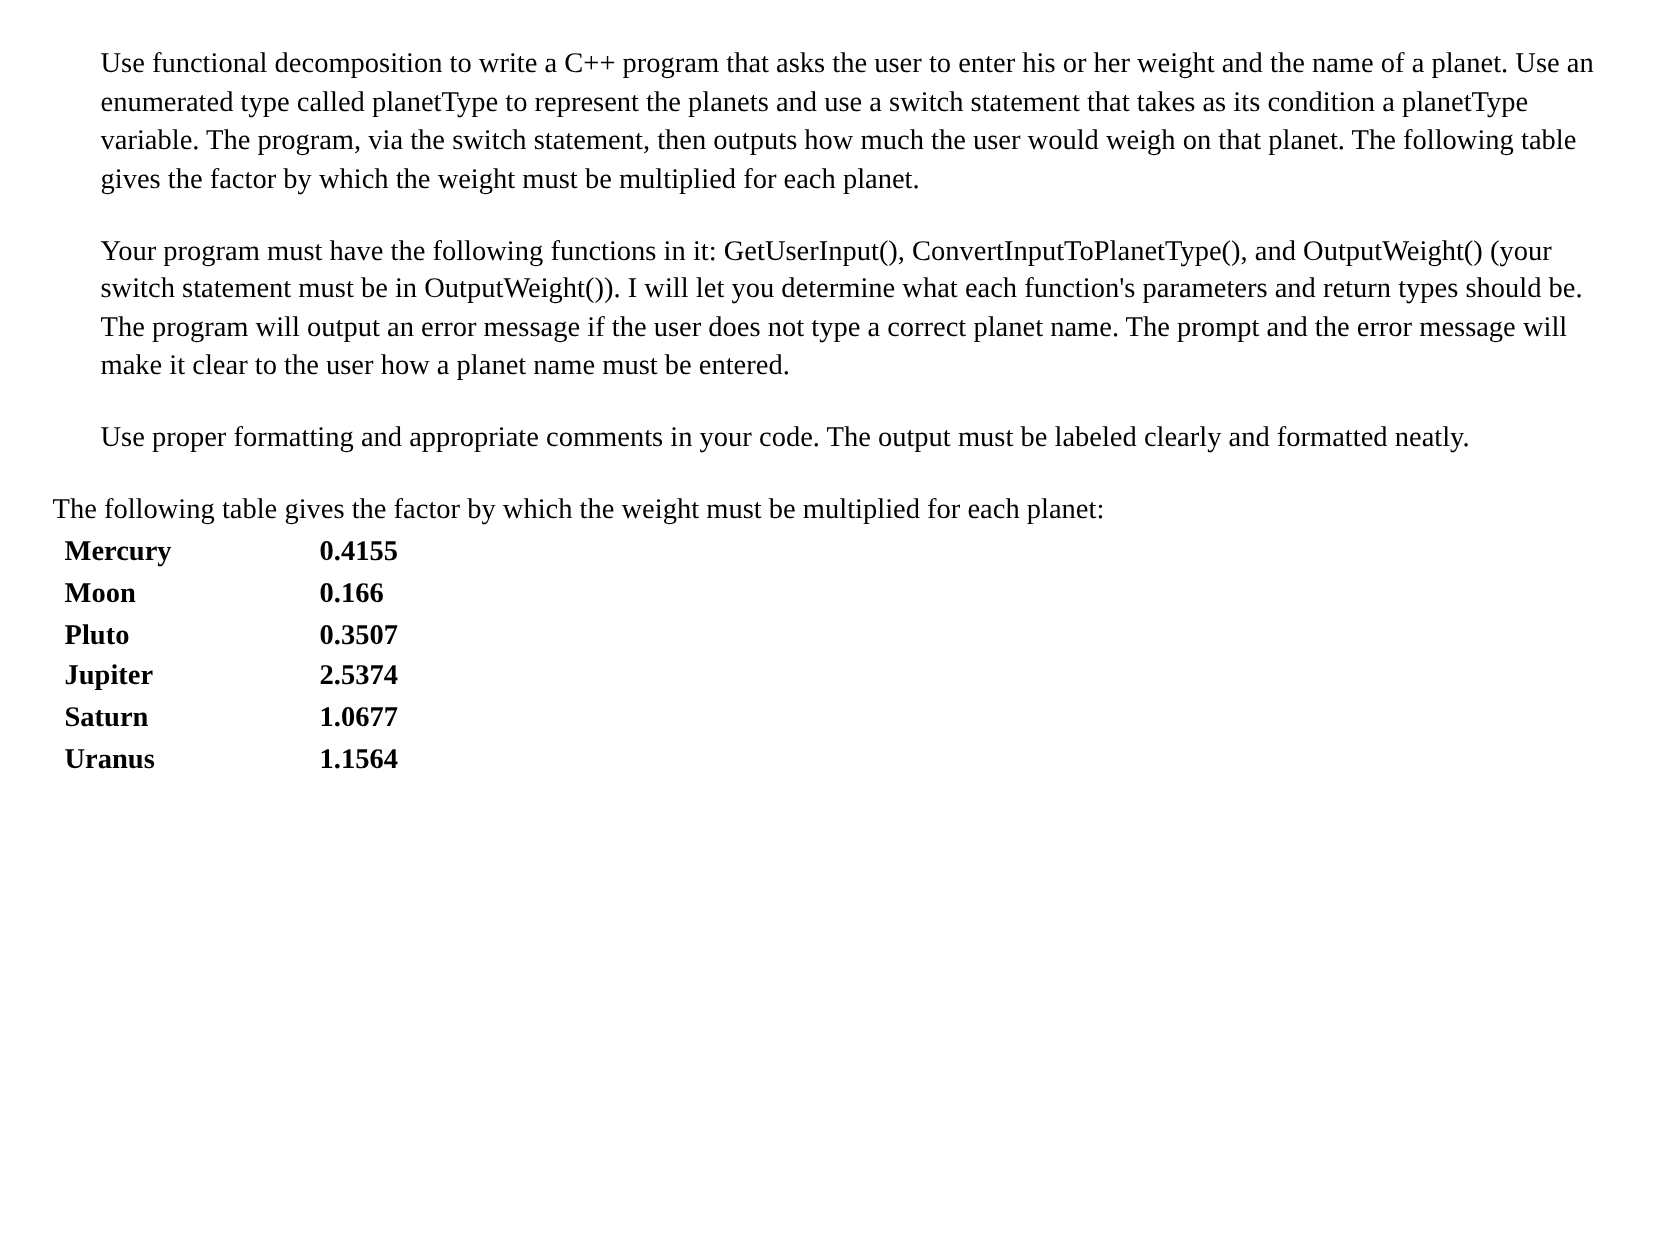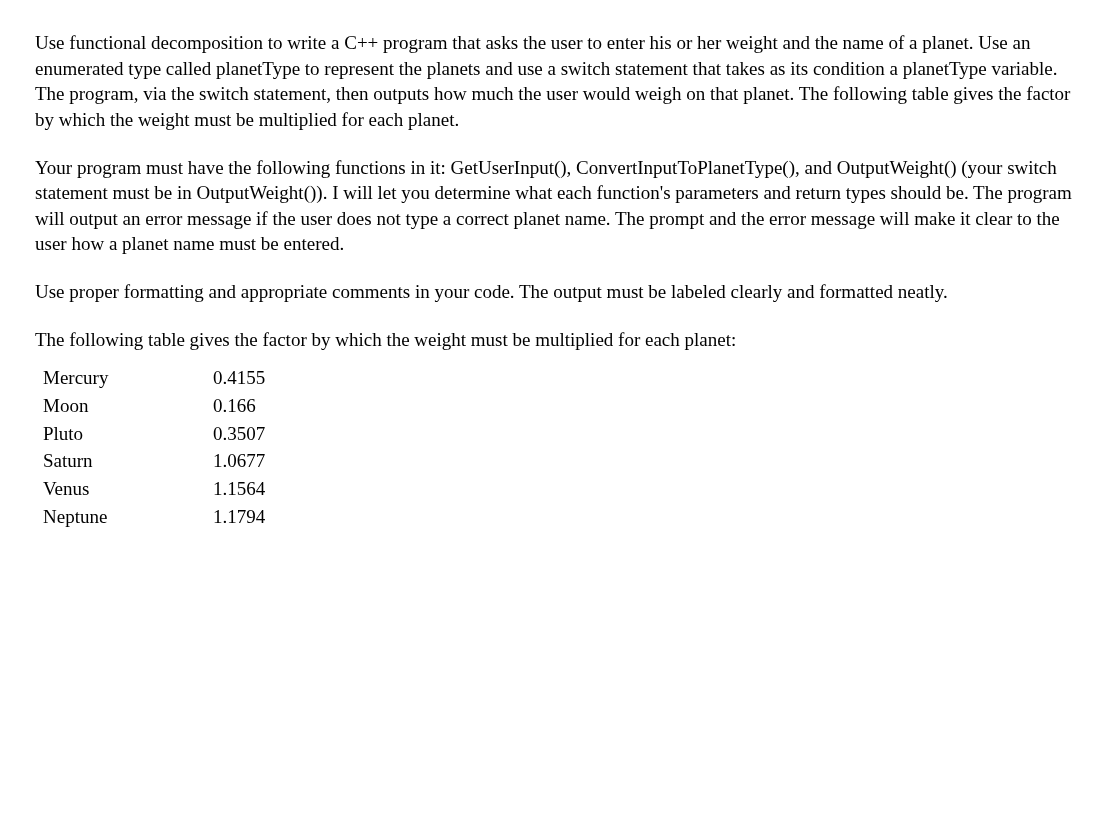--- a/index.html
+++ b/index.html
@@ -8,31 +8,33 @@
       color: #000;
       background: #fff;
       margin: 0;
       padding: 30px 35px;
       line-height: 1.35;
       width: 1107px;
       box-sizing: border-box;
     }
     .paragraph {
       margin-bottom: 22px;
+      margin-left: 32px;
     }
     .table-intro {
-      margin-bottom: 12px;
+      margin-bottom: 2px;
     }
     .planet-table {
       border-collapse: collapse;
       margin-left: 8px;
     }
     .planet-table td {
       padding: 1px 0;
       vertical-align: top;
+      font-weight: bold;
     }
     .planet-table td:first-child {
       width: 170px;
     }
   </style>
 </head>
 <body>
 
 <div class="paragraph">Use functional decomposition to write a C++ program that asks the user to enter his or her weight and the name of a planet. Use an enumerated type called planetType to represent the planets and use a switch statement that takes as its condition a planetType variable. The program, via the switch statement, then outputs how much the user would weigh on that planet. The following table gives the factor by which the weight must be multiplied for each planet.</div>
 
@@ -50,25 +52,25 @@
     </tr>
     <tr>
       <td>Moon</td>
       <td>0.166</td>
     </tr>
     <tr>
       <td>Pluto</td>
       <td>0.3507</td>
     </tr>
     <tr>
+      <td>Jupiter</td>
+      <td>2.5374</td>
+    </tr>
+    <tr>
       <td>Saturn</td>
       <td>1.0677</td>
     </tr>
     <tr>
-      <td>Venus</td>
+      <td>Uranus</td>
       <td>1.1564</td>
-    </tr>
-    <tr>
-      <td>Neptune</td>
-      <td>1.1794</td>
     </tr>
   </tbody>
 </table>
 
 </body></html>

